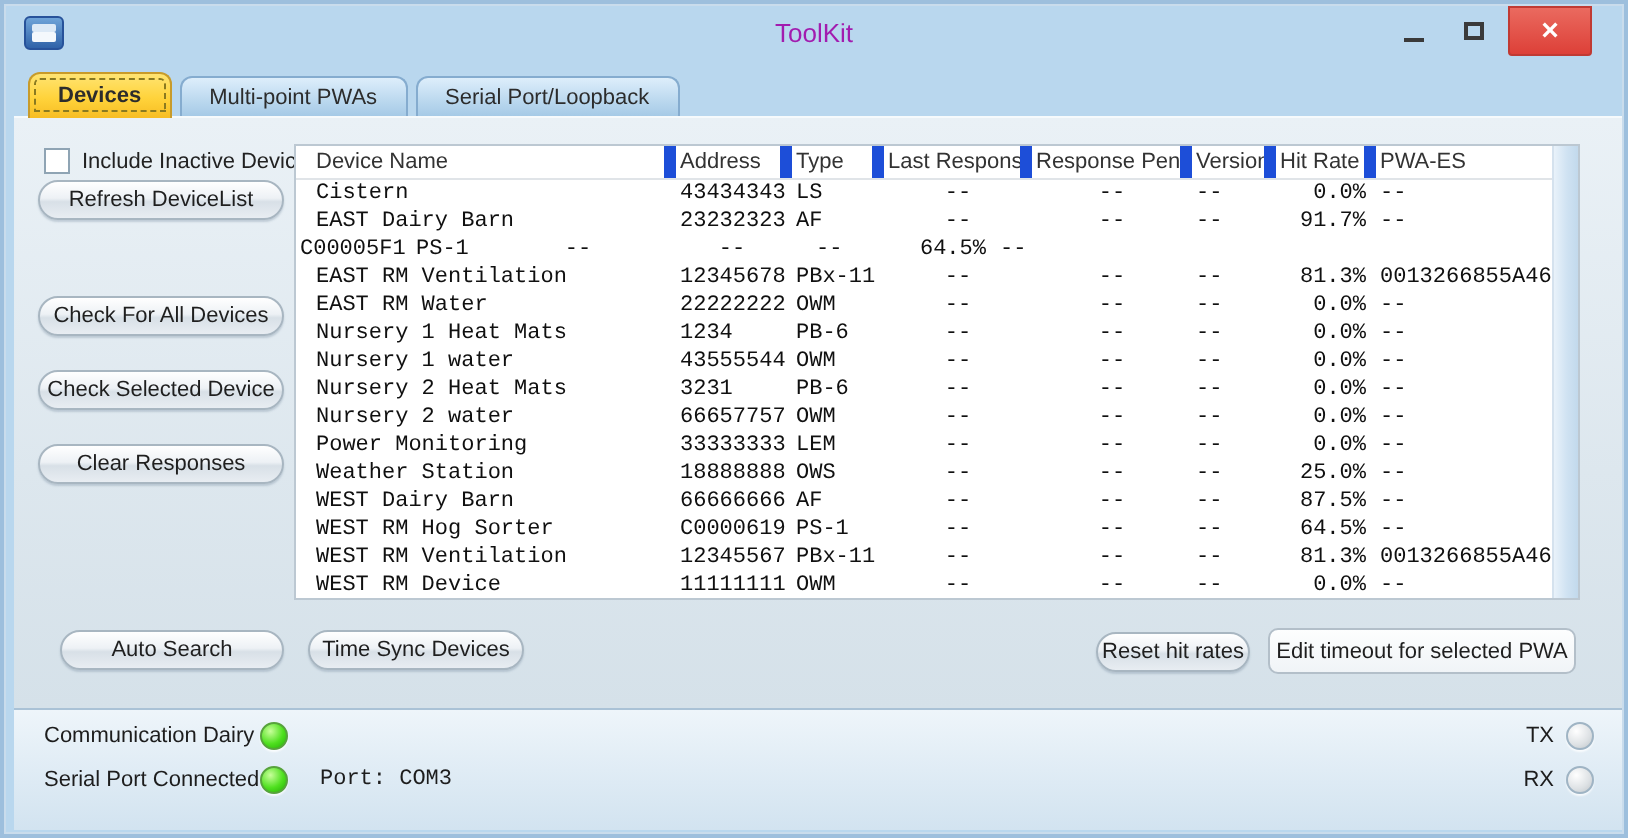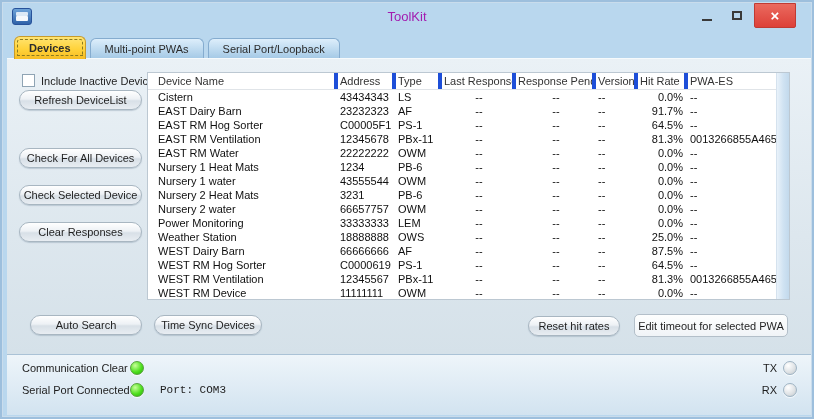--- a/index.html
+++ b/index.html
@@ -82,38 +82,38 @@
     box-shadow:0 1px 1px rgba(120,140,160,.35);
     white-space:nowrap; padding:0 6px;
   }
   .sb1 { left:17px; top:88px;  width:123px; }
   .sb2 { left:17px; top:146px; width:123px; }
   .sb3 { left:17px; top:183px; width:123px; }
   .sb4 { left:17px; top:220px; width:123px; }
   .sb5 { left:17px; top:268px; width:123px; }
   .sb6 { left:28px; top:313px; width:112px; }
   .timesync { left:152px; top:313px; width:108px; }
-  .reset    { left:526px; top:314px; width:92px;  }
+  .reset    { left:546px; top:314px; width:77px;  }
   .edit {
     left:632px; top:312px; width:154px; height:23px;
     background:linear-gradient(180deg,#fdfefe,#f0f4f7);
     border-radius:5px; box-shadow:none; border-color:#b3bfc9;
   }
 
   
   .devtable {
     position:absolute; left:145px; top:70px; width:643px; height:228px;
     background:#fff; border:1px solid #bcc8d2;
   }
   .thead { display:flex; height:17px; align-items:center; border-bottom:1px solid #e0e4e8; }
   .hcell {
     font-size:11px; color:#333; height:100%; display:flex; align-items:center;
-    border-right:4px solid #1d4ed8; padding-left:2px; overflow:hidden; white-space:nowrap;
-  }
-  .trow { display:flex; height:14px; align-items:center; }
+    border-right:6px solid #1d4ed8; padding-left:2px; overflow:hidden; white-space:nowrap;
+  }
+  .trow { display:flex; height:14px; align-items:center;font-family:Liberation Mono, monospace; }
   .cell {
     font-size:11px; color:#101010; overflow:hidden; white-space:nowrap;
     padding-left:2px; height:14px; line-height:14px;
   }
   .c0 { width:190px; padding-left:10px; }
   .c1 { width:58px; }
   .c2 { width:46px; }
   .c3 { width:74px; }
   .c4 { width:80px; }
   .c5 { width:42px; }
@@ -223,21 +223,20 @@
           <div class="cell c0">EAST Dairy Barn</div>
           <div class="cell c1">23232323</div>
           <div class="cell c2">AF</div>
           <div class="cell c3">--</div>
           <div class="cell c4">--</div>
           <div class="cell c5">--</div>
           <div class="cell c6">91.7%</div>
           <div class="cell c7">--</div>
         </div>
         <div class="trow">
-          <div class="cell c0">EAST RM Hog Sorter</div>
           <div class="cell c1">C00005F1</div>
           <div class="cell c2">PS-1</div>
           <div class="cell c3">--</div>
           <div class="cell c4">--</div>
           <div class="cell c5">--</div>
           <div class="cell c6">64.5%</div>
           <div class="cell c7">--</div>
         </div>
         <div class="trow">
           <div class="cell c0">EAST RM Ventilation</div>
@@ -363,21 +362,21 @@
     <div class="scroll"></div>
   </div>
 
   <div class="btn timesync">Time Sync Devices</div>
   <div class="btn reset">Reset hit rates</div>
   <div class="btn edit">Edit timeout for selected PWA</div>
 
   <div class="statusline"></div>
   <div class="statusbar">
     <div class="srow r1">
-      <span class="slabel">Communication Clear</span>
+      <span class="slabel">Communication Dairy</span>
       <span class="led green"></span>
     </div>
     <div class="srow r2">
       <span class="slabel">Serial Port Connected</span>
       <span class="led green"></span>
       <span class="port">Port: COM3</span>
     </div>
     <div class="srow txr">
       <span class="slabel">TX</span>
       <span class="led off"></span>

